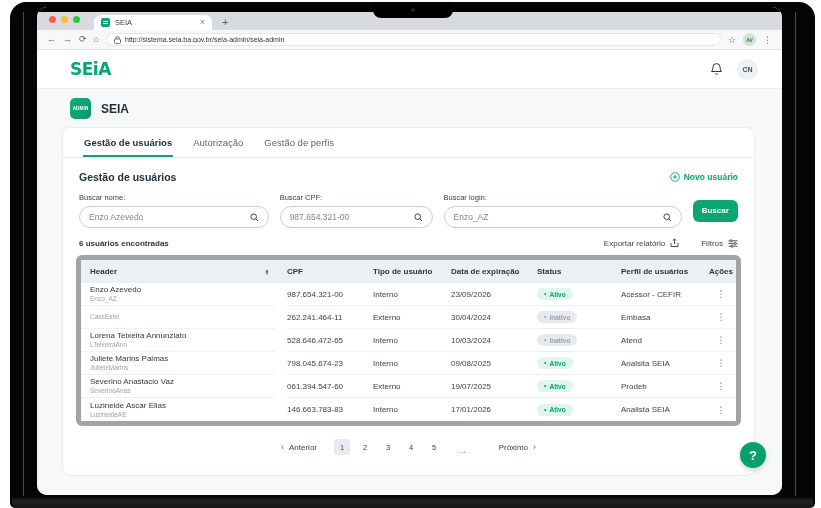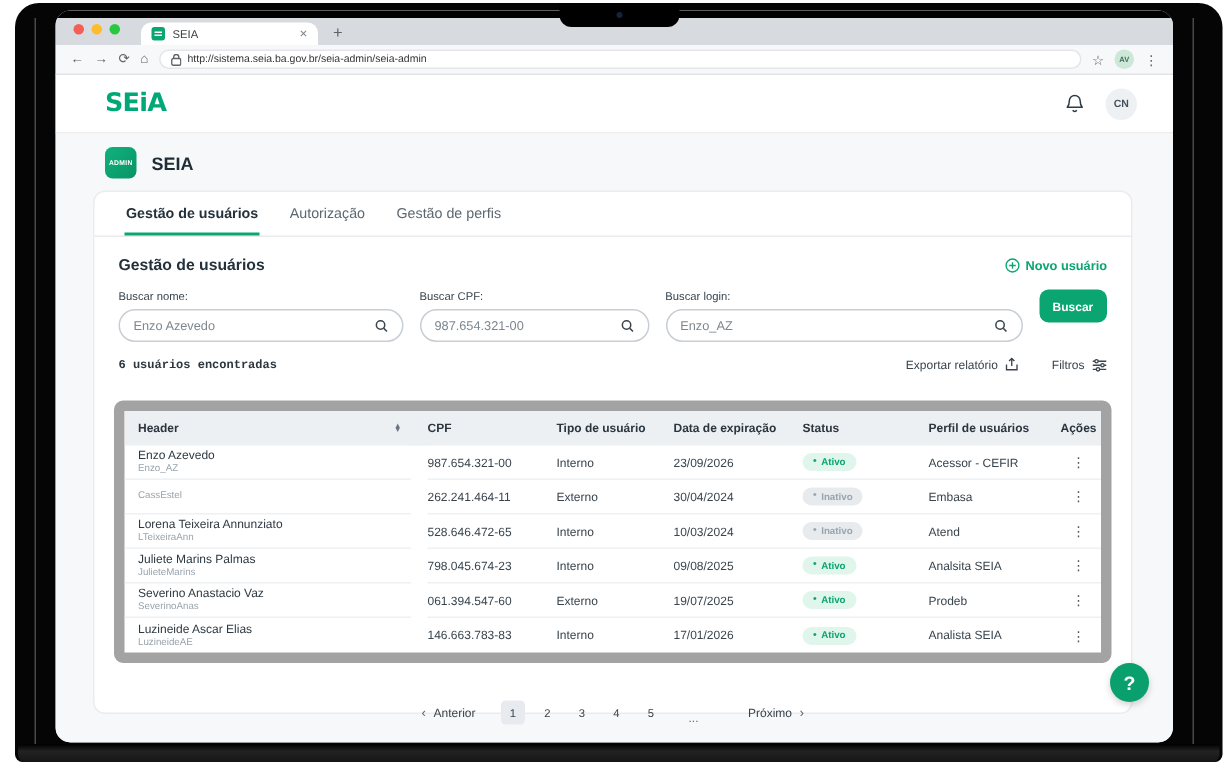--- a/index.html
+++ b/index.html
@@ -48,34 +48,34 @@
 
   .card { margin:0 27px 0 25px; background:#fff; border:1px solid #ececee; border-radius:8px; height:349px; display:flex; flex-direction:column; }
   .tabs-row { display:flex; gap:19px; padding:0 20px; border-bottom:1px solid #e8eaec; flex:none; }
   .tab-item { font-size:9.5px; color:#5c6770; padding:9px 1px 7px; border-bottom:2.5px solid transparent; }
   .tab-item.active { color:#22313b; font-weight:700; border-bottom-color:var(--accent); }
 
   .section-row { display:flex; align-items:center; justify-content:space-between; padding:13px 16px 6px; flex:none; }
   .section-title { font-size:10.5px; font-weight:700; color:#22313b; }
   .new-user { display:flex; align-items:center; gap:4px; color:var(--accent); font-size:8.5px; font-weight:600; }
 
-  .filters-row { display:flex; align-items:flex-start; gap:11px; padding:4px 16px 0; flex:none; }
+  .filters-row { display:flex; align-items:center; gap:11px; padding:4px 16px 0; flex:none; }
   .field { display:flex; flex-direction:column; }
   .field label { font-size:7.5px; color:#39444d; margin-bottom:4px; }
   .input { height:22px; border:1px solid #c9ced4; border-radius:11px; background:#fff; display:flex; align-items:center; padding:0 9px; }
   .input input { border:none; outline:none; flex:1; font-size:8.5px; color:#7d8790; background:transparent; font-family:inherit; width:100%; }
   .f-name{width:196px}.f-cpf{width:158px}.f-login{width:246px}
   .btn-buscar { height:22px; width:47px; border:none; border-radius:6px; background:var(--accent); color:#fff; font-size:8px; font-weight:700; font-family:inherit; }
 
   .results-row { display:flex; align-items:center; justify-content:space-between; padding:10px 16px 7px; flex:none; }
-  .count { font-size:8px; font-weight:700; color:#2b363f;font-family:Liberation Mono, monospace; }
+  .count { font-size:8px; font-weight:700; color:#2b363f; }
   .results-right { display:flex; gap:22px; }
   .link-ic { display:flex; align-items:center; gap:5px; font-size:8px; color:#39444d; }
 
-  .table { margin:12px 13px; border:7px solid #a3a3a3; border-radius:6px; overflow:hidden; flex:none; }
+  .table { margin:0 13px; border:5px solid #a3a3a3; border-radius:6px; overflow:hidden; flex:none; }
   .t-row { display:flex; align-items:stretch; }
   .cell-name { width:200px; padding:0 0 0 9px; display:flex; flex-direction:column; justify-content:center; }
   .row-gap { width:12px; }
   .row-rest { flex:1; display:flex; align-items:center; }
   .t-head { background:#edf0f3; height:23px; font-size:8px; font-weight:700; color:#2b363f; }
   .t-head .cell-name { flex-direction:row; align-items:center; justify-content:space-between; padding-right:6px; }
   .t-head .row-gap { background:#edf0f3; }
   .t-body .t-row { height:23px; }
   .t-body .cell-name, .t-body .row-rest { border-bottom:1px solid #eef0f2; }
   .t-body .t-row:last-child .cell-name, .t-body .t-row:last-child .row-rest { border-bottom:none; }

